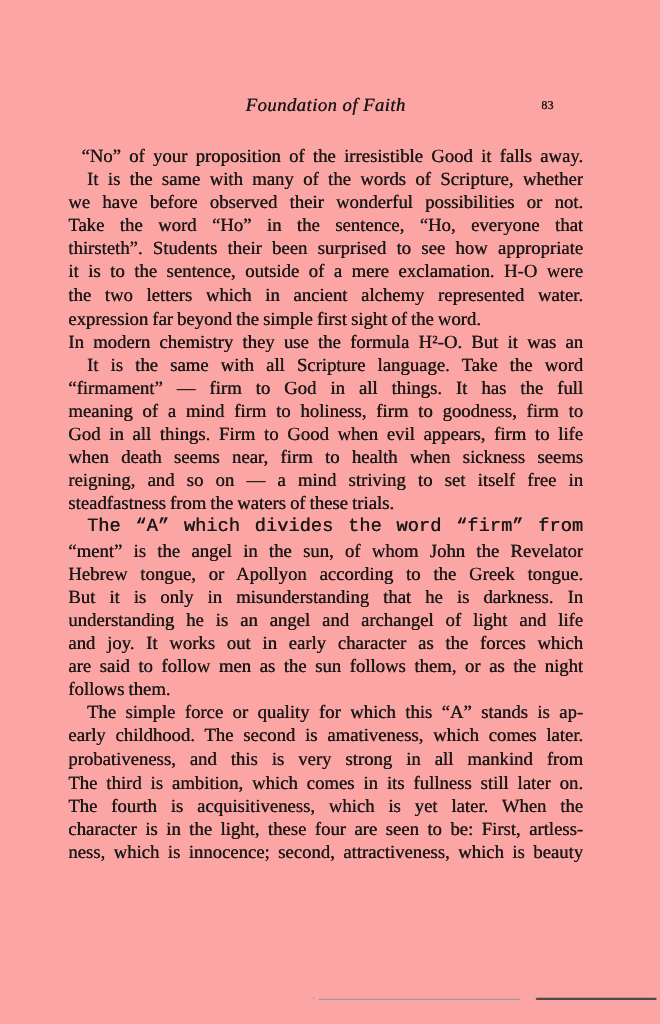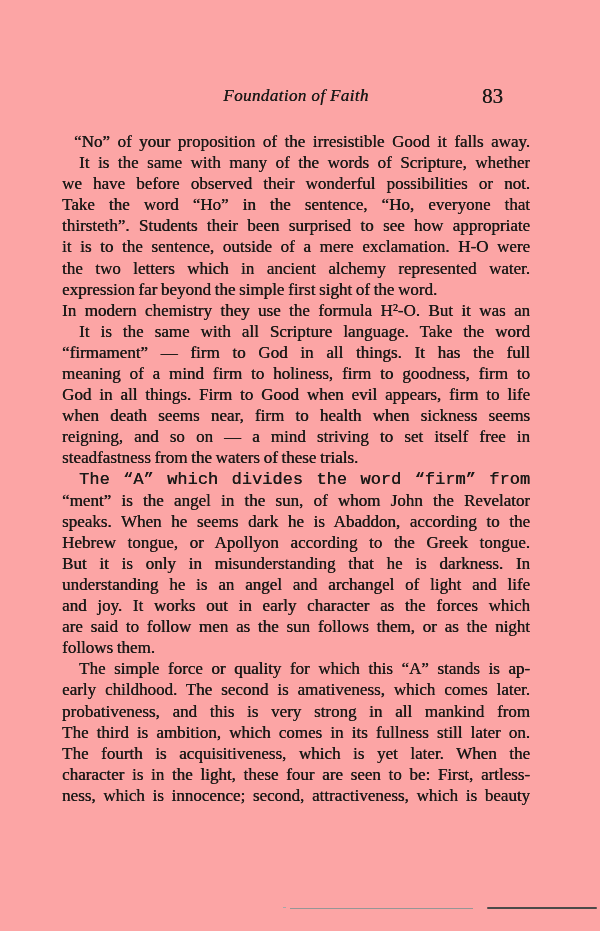--- a/index.html
+++ b/index.html
@@ -29,21 +29,21 @@
     text-align: center;
     font-style: italic;
     letter-spacing: 0.4px;
     text-shadow: 0.35px 0 0 currentColor;
   }
   .page-number {
     position: absolute;
     top: 0;
     right: 27px;
     font-style: normal;
-    font-size: 21px;
+    font-size: 11px;
     text-shadow: 0.35px 0 0 currentColor;
   }
   .text-block {
     position: absolute;
     top: 131px;
     left: 62px;
     width: 468px;
     font-size: 17px;
     line-height: 21.1px;
     word-spacing: -0.6px;
@@ -117,21 +117,20 @@
         <div class="line">“firmament” — firm to God in all things. It has the full</div>
         <div class="line">meaning of a mind firm to holiness, firm to goodness, firm to</div>
         <div class="line">God in all things. Firm to Good when evil appears, firm to life</div>
         <div class="line">when death seems near, firm to health when sickness seems</div>
         <div class="line">reigning, and so on — a mind striving to set itself free in</div>
         <div class="line last-left">steadfastness from the waters of these trials.</div>
       </div>
       <div class="paragraph">
         <div class="line" style="text-indent: 17px; font-family: Liberation Mono, monospace;">The “A” which divides the word “firm” from the word</div>
         <div class="line">“ment” is the angel in the sun, of whom John the Revelator</div>
-        <div class="line">speaks. When he seems dark he is Abaddon, according to the</div>
         <div class="line">Hebrew tongue, or Apollyon according to the Greek tongue.</div>
         <div class="line">But it is only in misunderstanding that he is darkness. In</div>
         <div class="line">understanding he is an angel and archangel of light and life</div>
         <div class="line">and joy. It works out in early character as the forces which</div>
         <div class="line">are said to follow men as the sun follows them, or as the night</div>
         <div class="line last-left">follows them.</div>
       </div>
       <div class="paragraph">
         <div class="line" style="text-indent: 17px;">The simple force or quality for which this “A” stands is ap-</div>
         <div class="line">early childhood. The second is amativeness, which comes later.</div>

